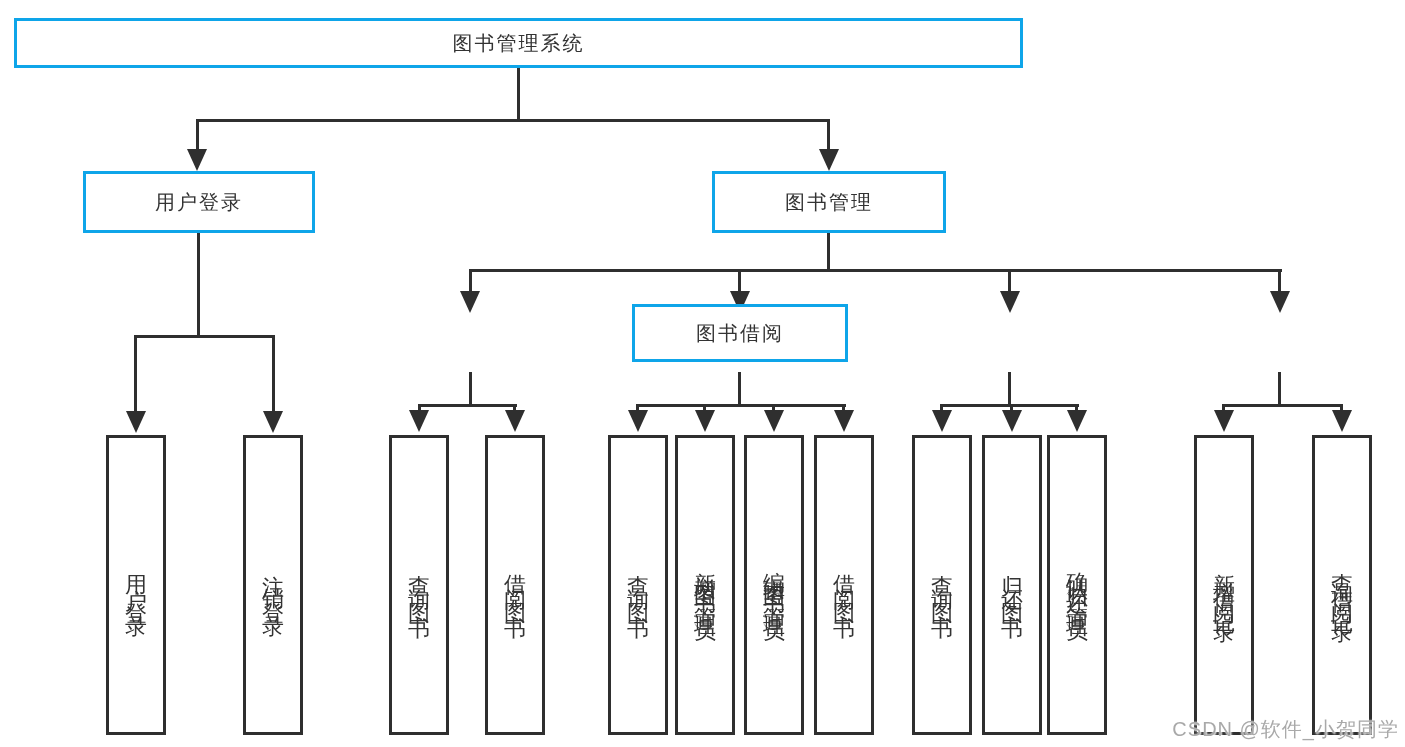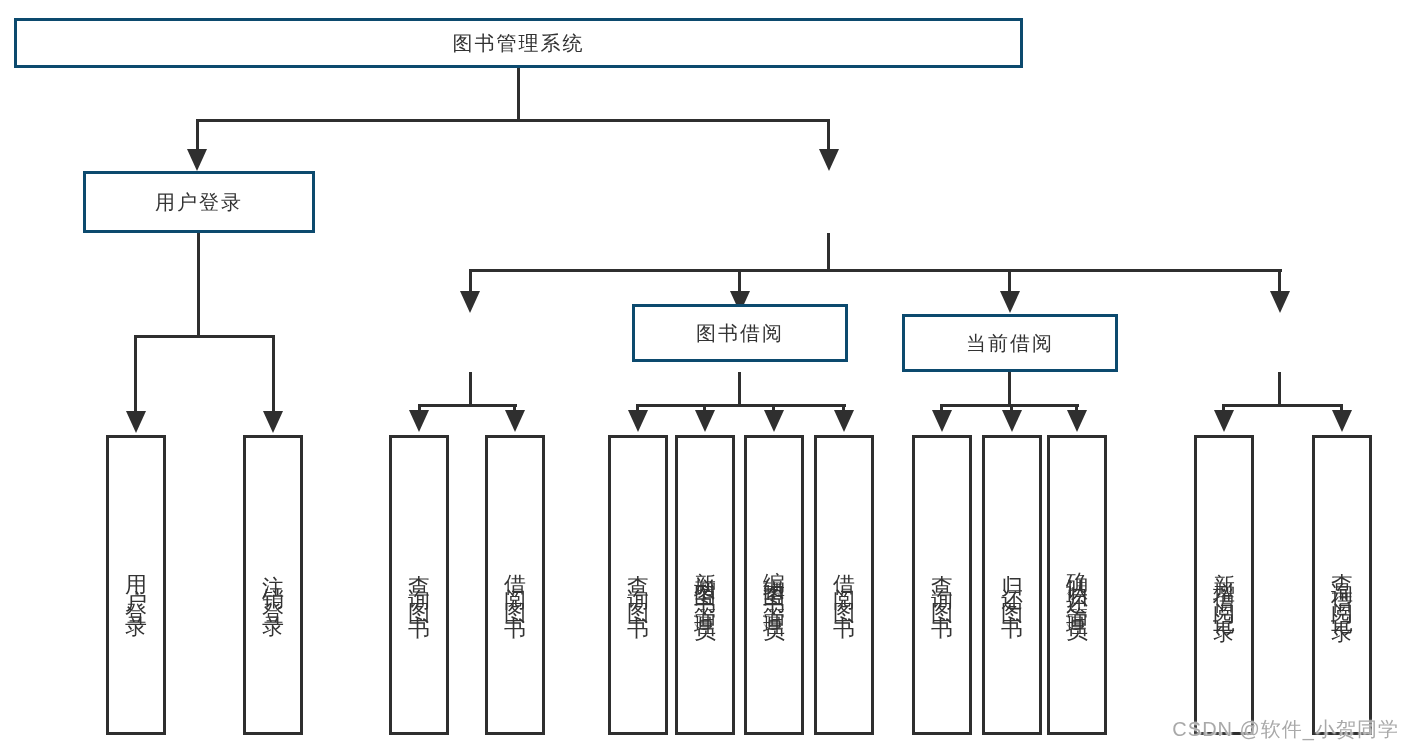--- a/index.html
+++ b/index.html
@@ -1,20 +1,20 @@
 <!DOCTYPE html>
 <html><head>
 <meta charset="utf-8">
 <style>
   * { margin:0; padding:0; box-sizing:border-box; }
   html,body { background:#ffffff; }
   body { font-family:"Liberation Sans","DejaVu Sans",sans-serif; }
   .canvas { position:relative; width:1405px; height:747px; background:#ffffff; overflow:hidden; color:#333333; }
   .hbox {
-    position:absolute; background:#ffffff; border:3px solid #0c4a6e;
+    position:absolute; background:#ffffff; border:3px solid #0ea5e9;
     display:flex; align-items:center; justify-content:center;
     font-size:20px; letter-spacing:2px; color:#333333;
   }
   .vbox {
     position:absolute; top:435px; width:60px; height:300px;
     background:#ffffff; border:3px solid #2f2f2f;
     display:flex; align-items:center; justify-content:center; color:#333333;
   }
   .vbox span { writing-mode:vertical-rl; text-orientation:mixed; font-size:22px; line-height:1; }
   .sp4 span { letter-spacing:14px; }
@@ -45,20 +45,23 @@
   <div class="vline" style="left:517px; top:68px; height:53px;"></div>
   <div class="hline" style="left:196px; top:119px; width:634px;"></div>
   <div class="vline" style="left:196px; top:119px; height:34px;"></div>
   <div class="vline" style="left:827px; top:119px; height:34px;"></div>
   <div class="arw" style="left:187px; top:149px;"></div>
   <div class="arw" style="left:819px; top:149px;"></div>
 
   <div class="hbox" style="left:83px; top:171px; width:232px; height:62px;">
     <span>用户登录</span>
   </div>
+  <div class="hbox" style="left:712px; top:171px; width:234px; height:62px;">
+    <span>图书管理</span>
+  </div>
 
   <div class="vline" style="left:197px; top:233px; height:104px;"></div>
   <div class="hline" style="left:134px; top:335px; width:141px;"></div>
   <div class="vline" style="left:134px; top:335px; height:80px;"></div>
   <div class="vline" style="left:272px; top:335px; height:80px;"></div>
   <div class="arw" style="left:126px; top:411px;"></div>
   <div class="arw" style="left:263px; top:411px;"></div>
 
   <div class="vline" style="left:827px; top:233px; height:38px;"></div>
   <div class="hline" style="left:469px; top:269px; width:813px;"></div>
@@ -66,23 +69,20 @@
   <div class="vline" style="left:738px;  top:269px; height:26px;"></div>
   <div class="vline" style="left:1008px; top:269px; height:26px;"></div>
   <div class="vline" style="left:1278px; top:269px; height:26px;"></div>
   <div class="arw" style="left:460px;  top:291px;"></div>
   <div class="arw" style="left:730px;  top:291px;"></div>
   <div class="arw" style="left:1000px; top:291px;"></div>
   <div class="arw" style="left:1270px; top:291px;"></div>
 
   <div class="hbox" style="left:632px; top:304px; width:216px; height:58px;">
     <span>图书借阅</span>
-  </div>
-  <div class="hbox" style="left:902px; top:314px; width:216px; height:58px;">
-    <span>当前借阅</span>
   </div>
 
   <div class="vline" style="left:469px; top:372px; height:34px;"></div>
   <div class="hline" style="left:418px; top:404px; width:99px;"></div>
   <div class="vline" style="left:418px; top:404px; height:11px;"></div>
   <div class="vline" style="left:513px; top:404px; height:11px;"></div>
   <div class="arw" style="left:409px; top:410px;"></div>
   <div class="arw" style="left:505px; top:410px;"></div>
 
   <div class="vline" style="left:738px; top:372px; height:34px;"></div>

